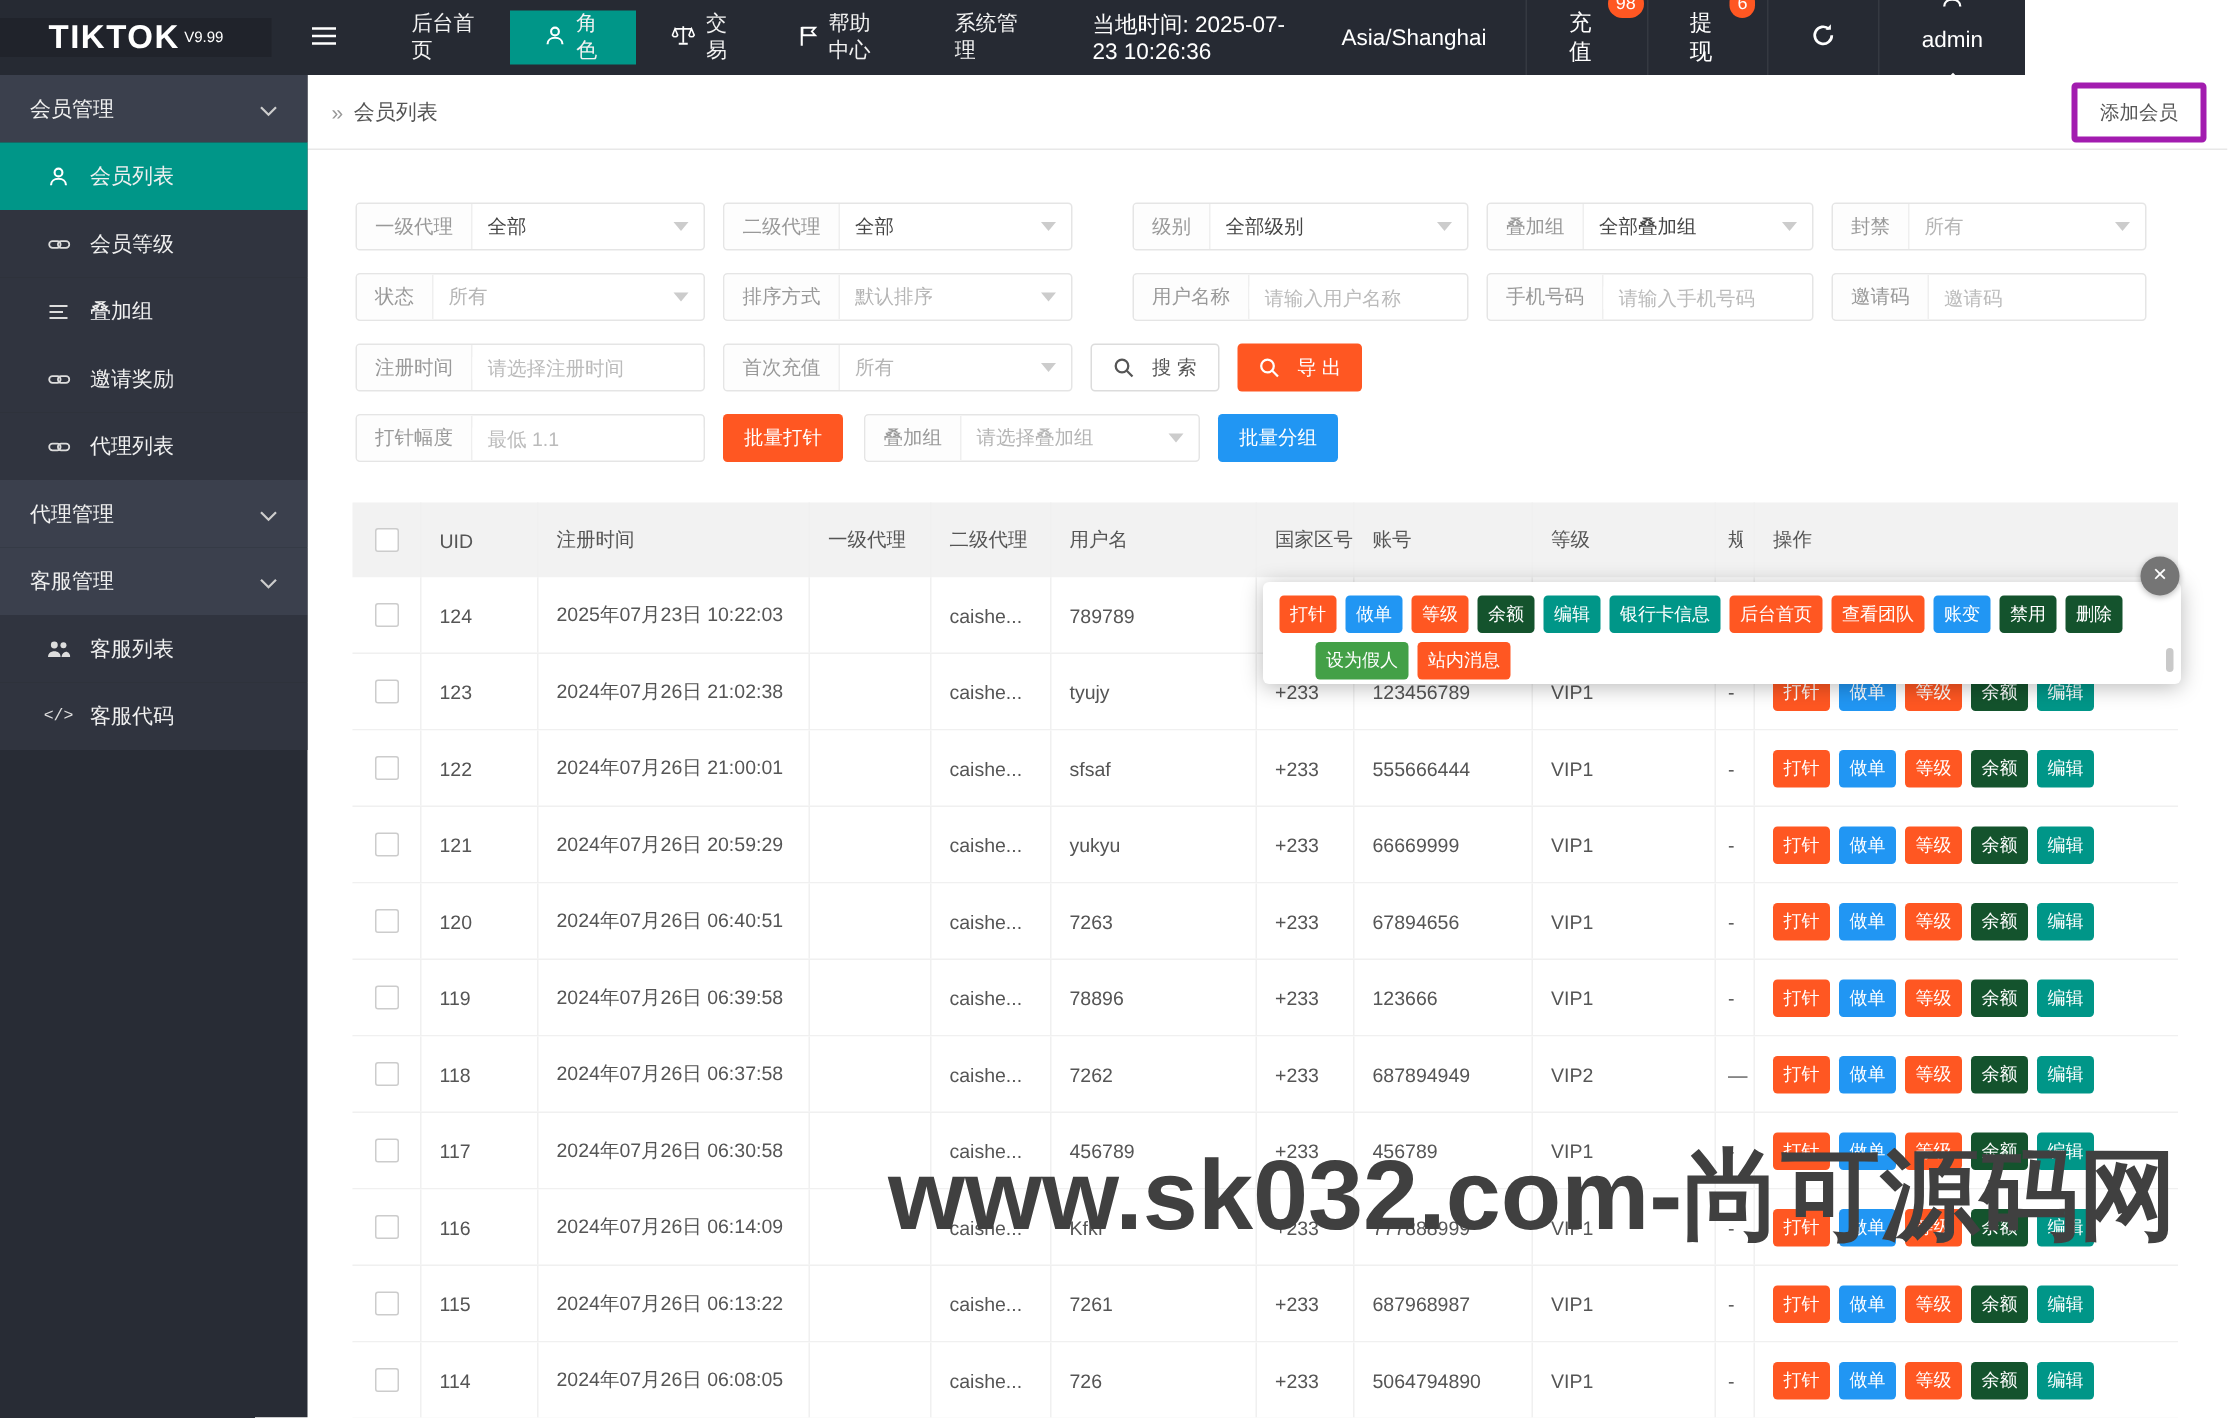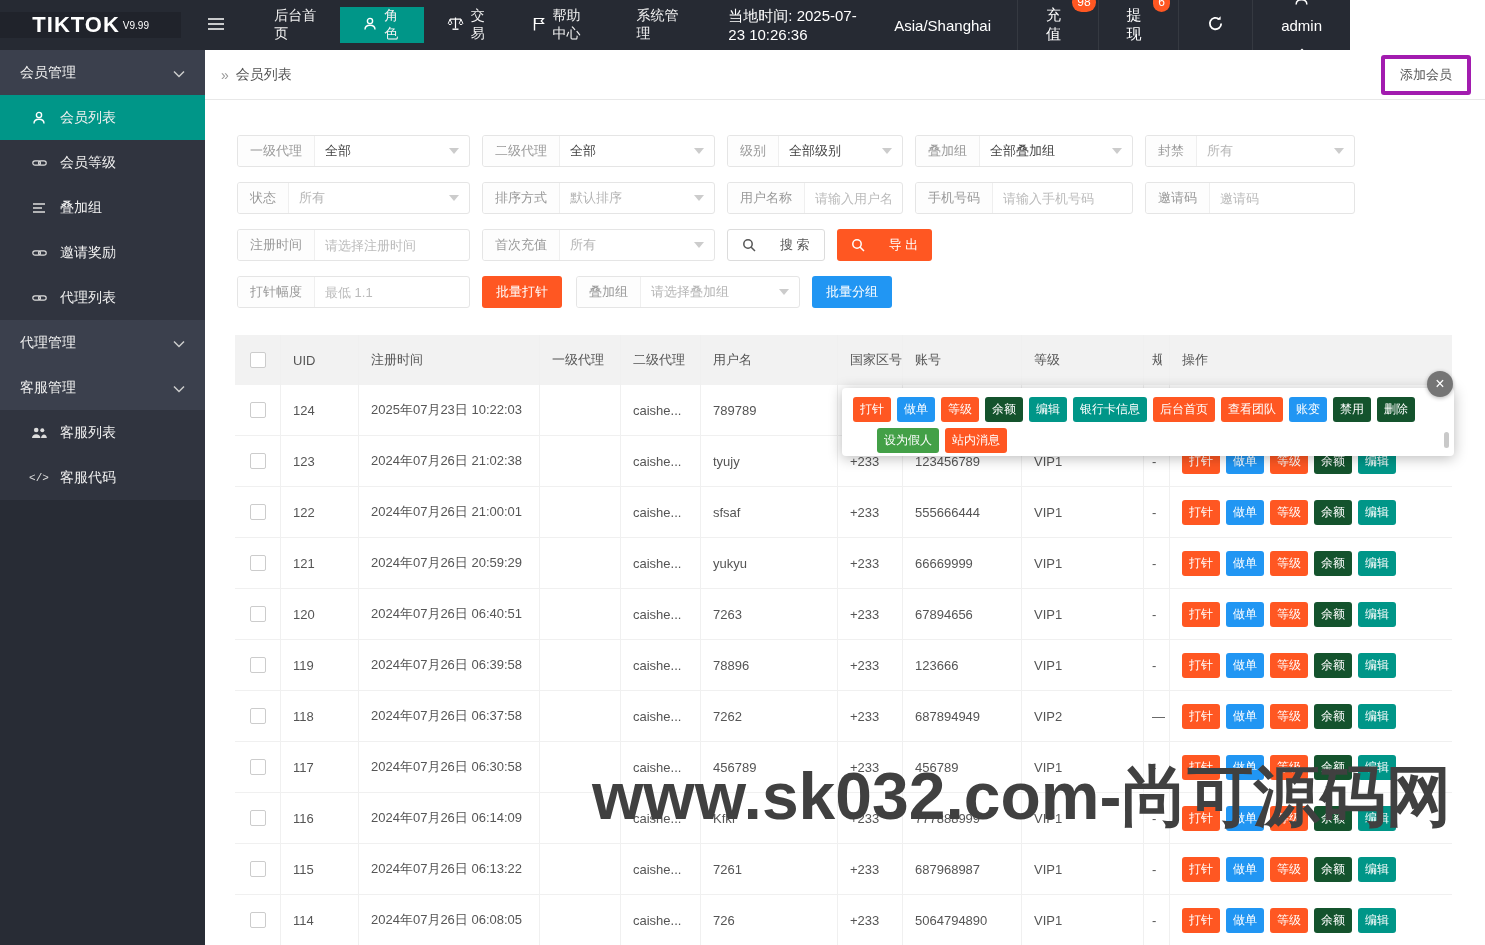--- a/index.html
+++ b/index.html
@@ -42,22 +42,22 @@
   
   .filters { padding:35px 0 0 32px; }
   .frow { display:flex; margin-bottom:15px; }
   .fgroup { display:flex; align-items:center; height:32px; border:1px solid #e5e5e5; border-radius:3px; margin-right:12px; background:#fff; overflow:hidden; }
   .flabel { padding:0 12px; font-size:13px; color:#999; border-right:1px solid #efefef; height:100%; display:flex; align-items:center; white-space:nowrap; background:#fdfdfd; }
   .fvalue { padding:0 10px; font-size:13px; color:#444; flex:1; white-space:nowrap; }
   .fvalue.muted { color:#b5b5b5; }
   .caret { width:0; height:0; border-left:5px solid transparent; border-right:5px solid transparent; border-top:6px solid #ccc; margin-right:10px; }
   .finput { border:none; outline:none; flex:1; font-size:13px; color:#444; padding:0 10px; font-family:"Liberation Sans", sans-serif; min-width:0; }
   .finput::placeholder { color:#bbb; }
-  .w233 { width:233px; } .w212 { width:176px; } .w218 { width:218px; } .w210 { width:210px;justify-content:space-between; } .w224 { width:224px; }
-  .btn { display:inline-flex; align-items:center; justify-content:center; gap:24px; height:32px; border:none; border-radius:3px; font-size:13px; cursor:pointer; padding:0 14px; margin-right:12px; }
+  .w233 { width:233px; } .w212 { width:224px;margin-left:28px; } .w218 { width:218px; } .w210 { width:210px;justify-content:space-between; } .w224 { width:224px; }
+  .btn { display:inline-flex; align-items:center; justify-content:center; gap:12px; height:32px; border:none; border-radius:3px; font-size:13px; cursor:pointer; padding:0 14px; margin-right:12px; }
   .btn-plain { background:#fff; border:1px solid #dcdcdc; color:#555; }
   .btn-orange { background:#ff5722; color:#fff; }
   .btn-blue { background:#2196f3; color:#fff; }
 
   
   .tablewrap { margin:27px 0 0 30px; width:1217px; }
   .thead, .tr { display:flex; align-items:center; }
   .thead { height:50px; background:#f2f2f2; }
   .tr { height:51px; border-bottom:1px solid #f0f0f0; background:#fff; }
   .th, .td { height:100%; display:flex; align-items:center; padding-left:12px; font-size:13px; color:#555; border-right:1px solid #f0f0f0; overflow:hidden; white-space:nowrap; }

